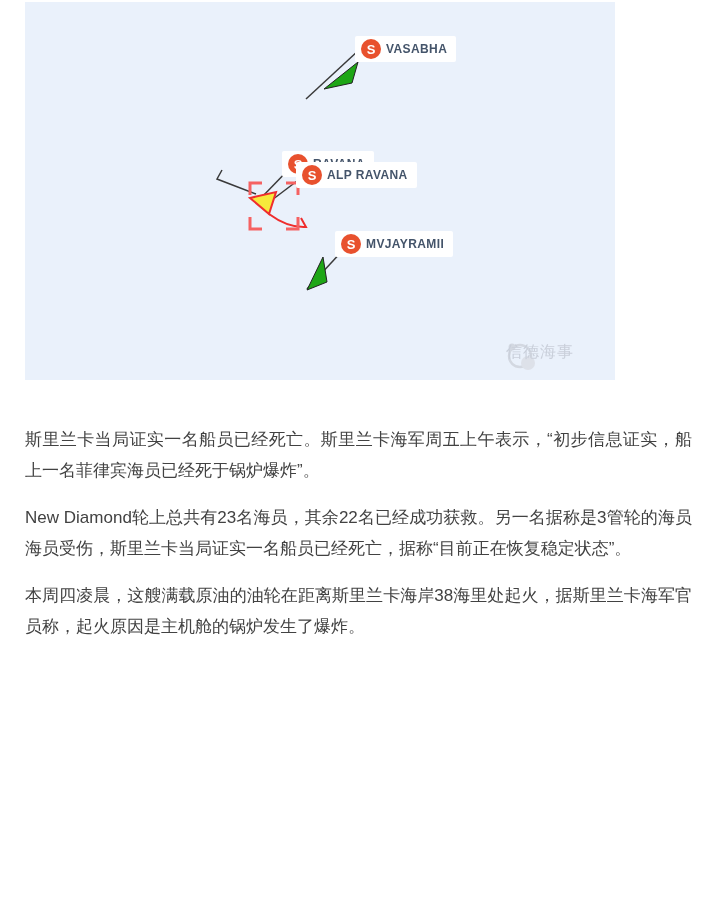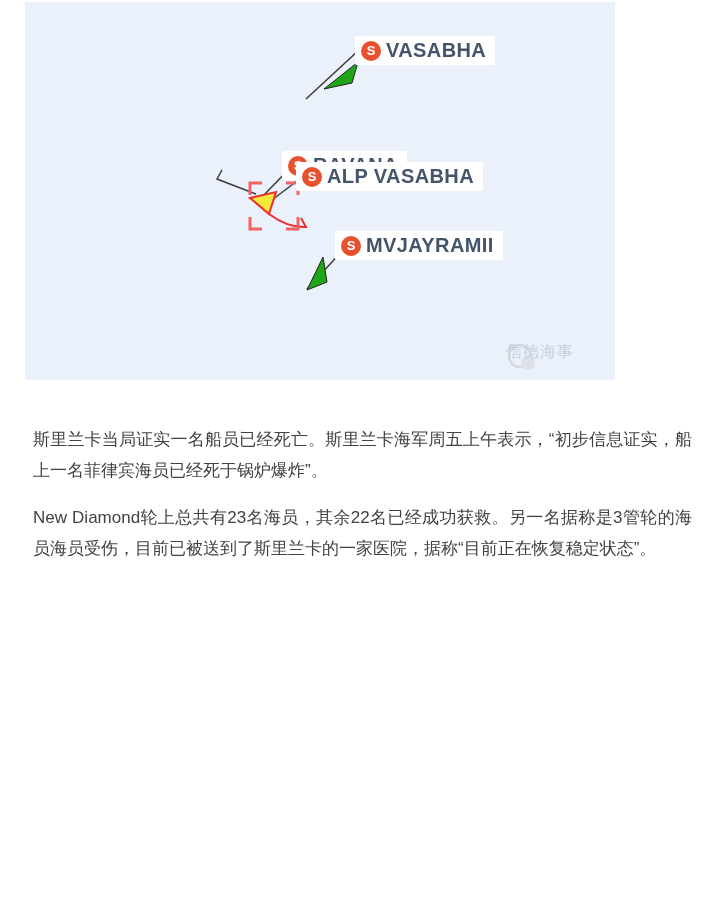--- a/index.html
+++ b/index.html
@@ -32,21 +32,21 @@
     display: inline-flex;
     align-items: center;
     gap: 5px;
     background: #ffffff;
     border-radius: 2px;
     padding: 3px 9px 3px 6px;
     white-space: nowrap;
   }
   .ship-label .name {
     color: #44546a;
-    font-size: 20px;
+    font-size: 12px;
     font-weight: 600;
     letter-spacing: 0.4px;
   }
   .s-badge {
     width: 20px; height: 20px;
     border-radius: 50%;
     background: #e8512e;
     color: #ffffff;
     font-size: 13px;
     font-weight: 700;
@@ -71,21 +71,21 @@
     z-index: 4;
   }
   
   .article {
     width: 667px;
     color: #424242;
     font-size: 17px;
     line-height: 31px;
     text-align: justify;
   }
-  .article p { margin: 0 0 16px 8px; }
+  .article p { margin: 0 0 16px 0; }
 </style>
 </head>
 <body>
 
 <div class="page">
 
   <div class="map">
 
     <svg class="overlay" viewBox="0 0 590 378">
 
@@ -124,37 +124,38 @@
       </g>
     </svg>
 
     <div class="ship-label label-ravana">
       <span class="s-badge">S</span>
       <span class="name">RAVANA</span>
     </div>
 
     <div class="ship-label label-alpwinger">
       <span class="s-badge">S</span>
-      <span class="name">ALP VASABHA</span>
+      <span class="name">ALP RAVANA</span>
     </div>
 
     <div class="ship-label label-vasabha">
       <span class="s-badge">S</span>
       <span class="name">VASABHA</span>
     </div>
 
     <div class="ship-label label-mvjay">
       <span class="s-badge">S</span>
       <span class="name">MVJAYRAMII</span>
     </div>
 
     <div class="watermark">
       <span>信德海事</span>
     </div>
 
   </div>
 
   <div class="article">
     <p>斯里兰卡当局证实一名船员已经死亡。斯里兰卡海军周五上午表示，“初步信息证实，船上一名菲律宾海员已经死于锅炉爆炸”。</p>
-    <p>New Diamond轮上总共有23名海员，其余22名已经成功获救。另一名据称是3管轮的海员海员受伤，目前已被送到了斯里兰卡的一家医院，据称“目前正在恢复稳定状态”。</p>
+    <p>New Diamond轮上总共有23名海员，其余22名已经成功获救。另一名据称是3管轮的海员海员受伤，斯里兰卡当局证实一名船员已经死亡，据称“目前正在恢复稳定状态”。</p>
+    <p>本周四凌晨，这艘满载原油的油轮在距离斯里兰卡海岸38海里处起火，据斯里兰卡海军官员称，起火原因是主机舱的锅炉发生了爆炸。</p>
   </div>
 
 </div>
 
 </body></html>

